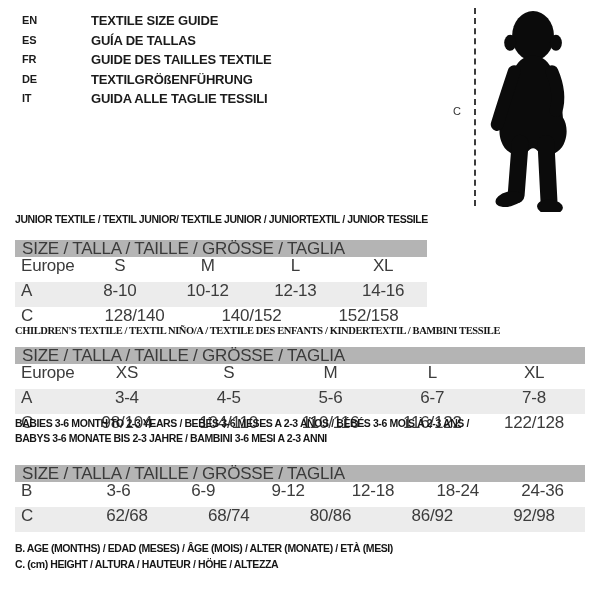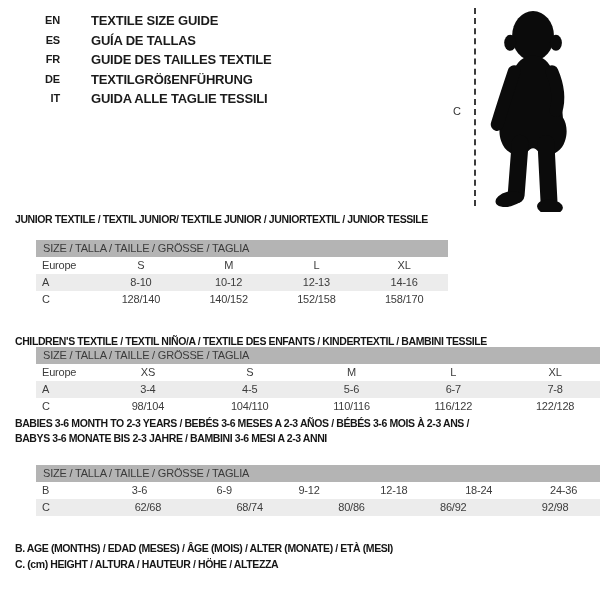--- a/index.html
+++ b/index.html
@@ -11,21 +11,21 @@
     overflow: hidden;
     -webkit-font-smoothing: antialiased;
   }
   .page { position: absolute; inset: 0; background: #fff; }
 
   
   .lang-block { position: absolute; left: 22px; top: 11px; }
   .lang-row { display: flex; height: 19.5px; line-height: 19.5px; }
   .lang-code {
     width: 38px; font-size: 11px; font-weight: bold;
-    color: #1b1b1b; letter-spacing: -0.2px; text-align: right;
+    color: #1b1b1b; letter-spacing: -0.2px;
   }
   .lang-label {
     font-size: 13px; font-weight: bold; color: #1b1b1b;
     letter-spacing: -0.2px; white-space: nowrap; margin-left: 31px;
   }
 
   
   .measure-line {
     position: absolute; left: 474px; top: 8px; height: 198px; width: 0;
     border-left: 2px dashed #3b3b3b;
@@ -37,34 +37,34 @@
   .silhouette-wrap { position: absolute; left: 487px; top: 8px; width: 112px; height: 204px; }
 
   
   .section-title {
     position: absolute; left: 15px; width: 575px;
     font-size: 10.5px; font-weight: bold; color: #161616;
     letter-spacing: -0.4px; line-height: 15px;
     white-space: pre-line;
   }
   .title-junior   { top: 212px; }
-  .title-children { top: 334px; }
+  .title-children { top: 323px; font-family: Liberation Serif, serif; }
   .title-babies   { top: 416px; }
 
   
-  .size-table { position: absolute; left: 15px; font-size: 11px; color: #3c3c3c; margin-left: 21px; }
+  .size-table { position: absolute; left: 15px; font-size: 17px; color: #3c3c3c; }
   .table-junior   { top: 240px; width: 412px; }
   .table-children { top: 347px; width: 570px; }
   .table-babies   { top: 465px; width: 570px; }
   .table-header {
     background: #b4b4b4; height: 17px; line-height: 17px;
     padding-left: 7px; color: #3a3a3a; letter-spacing: -0.2px;
     box-sizing: border-box;
   }
-  .table-row { display: flex; height: 17px; line-height: 17px; }
+  .table-row { display: flex; height: 25px; line-height: 17px; }
   .table-row.shaded { background: #ececec; }
   .cell { flex: 1; text-align: center; letter-spacing: -0.2px; }
   .cell.label { flex: 0 0 55px; text-align: left; padding-left: 6px; }
 
   
   .footnotes { position: absolute; left: 15px; top: 540px; }
   .footnote {
     font-size: 10.5px; font-weight: bold; color: #161616;
     line-height: 16px; letter-spacing: -0.4px; white-space: nowrap;
   }
@@ -141,21 +141,20 @@
       <div class="cell">8-10</div>
       <div class="cell">10-12</div>
       <div class="cell">12-13</div>
       <div class="cell">14-16</div>
     </div>
     <div class="table-row">
       <div class="cell label">C</div>
       <div class="cell">128/140</div>
       <div class="cell">140/152</div>
       <div class="cell">152/158</div>
-      <div class="cell">158/170</div>
     </div>
   </div>
 
   <div class="section-title title-children">CHILDREN'S TEXTILE / TEXTIL NIÑO/A / TEXTILE DES ENFANTS / KINDERTEXTIL / BAMBINI TESSILE</div>
   <div class="size-table table-children">
     <div class="table-header">SIZE / TALLA / TAILLE / GRÖSSE / TAGLIA</div>
     <div class="table-row">
       <div class="cell label">Europe</div>
       <div class="cell">XS</div>
       <div class="cell">S</div>

